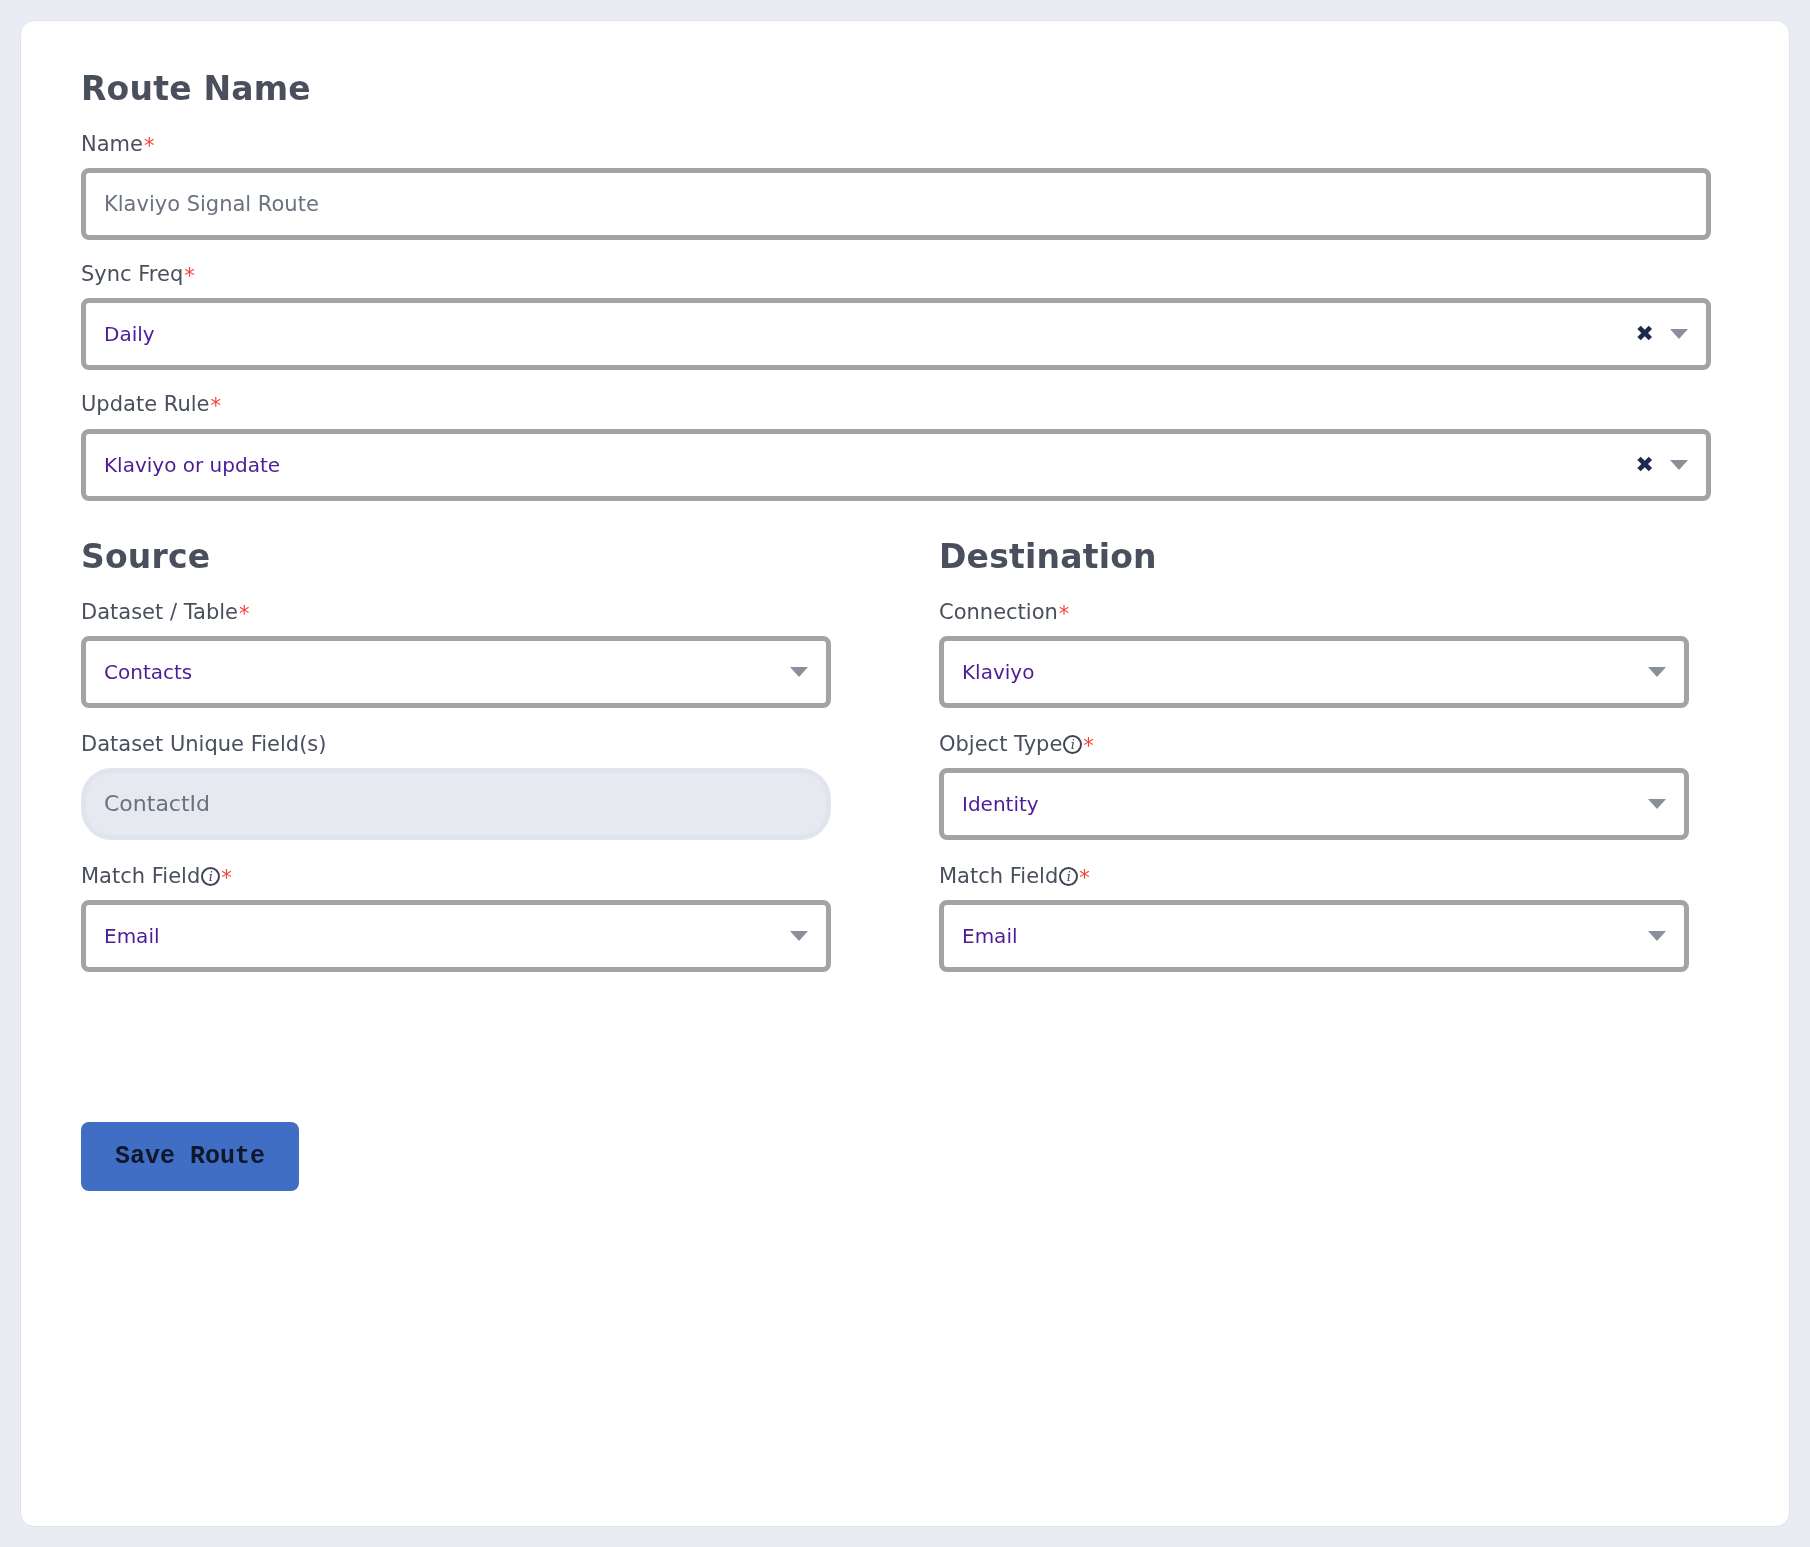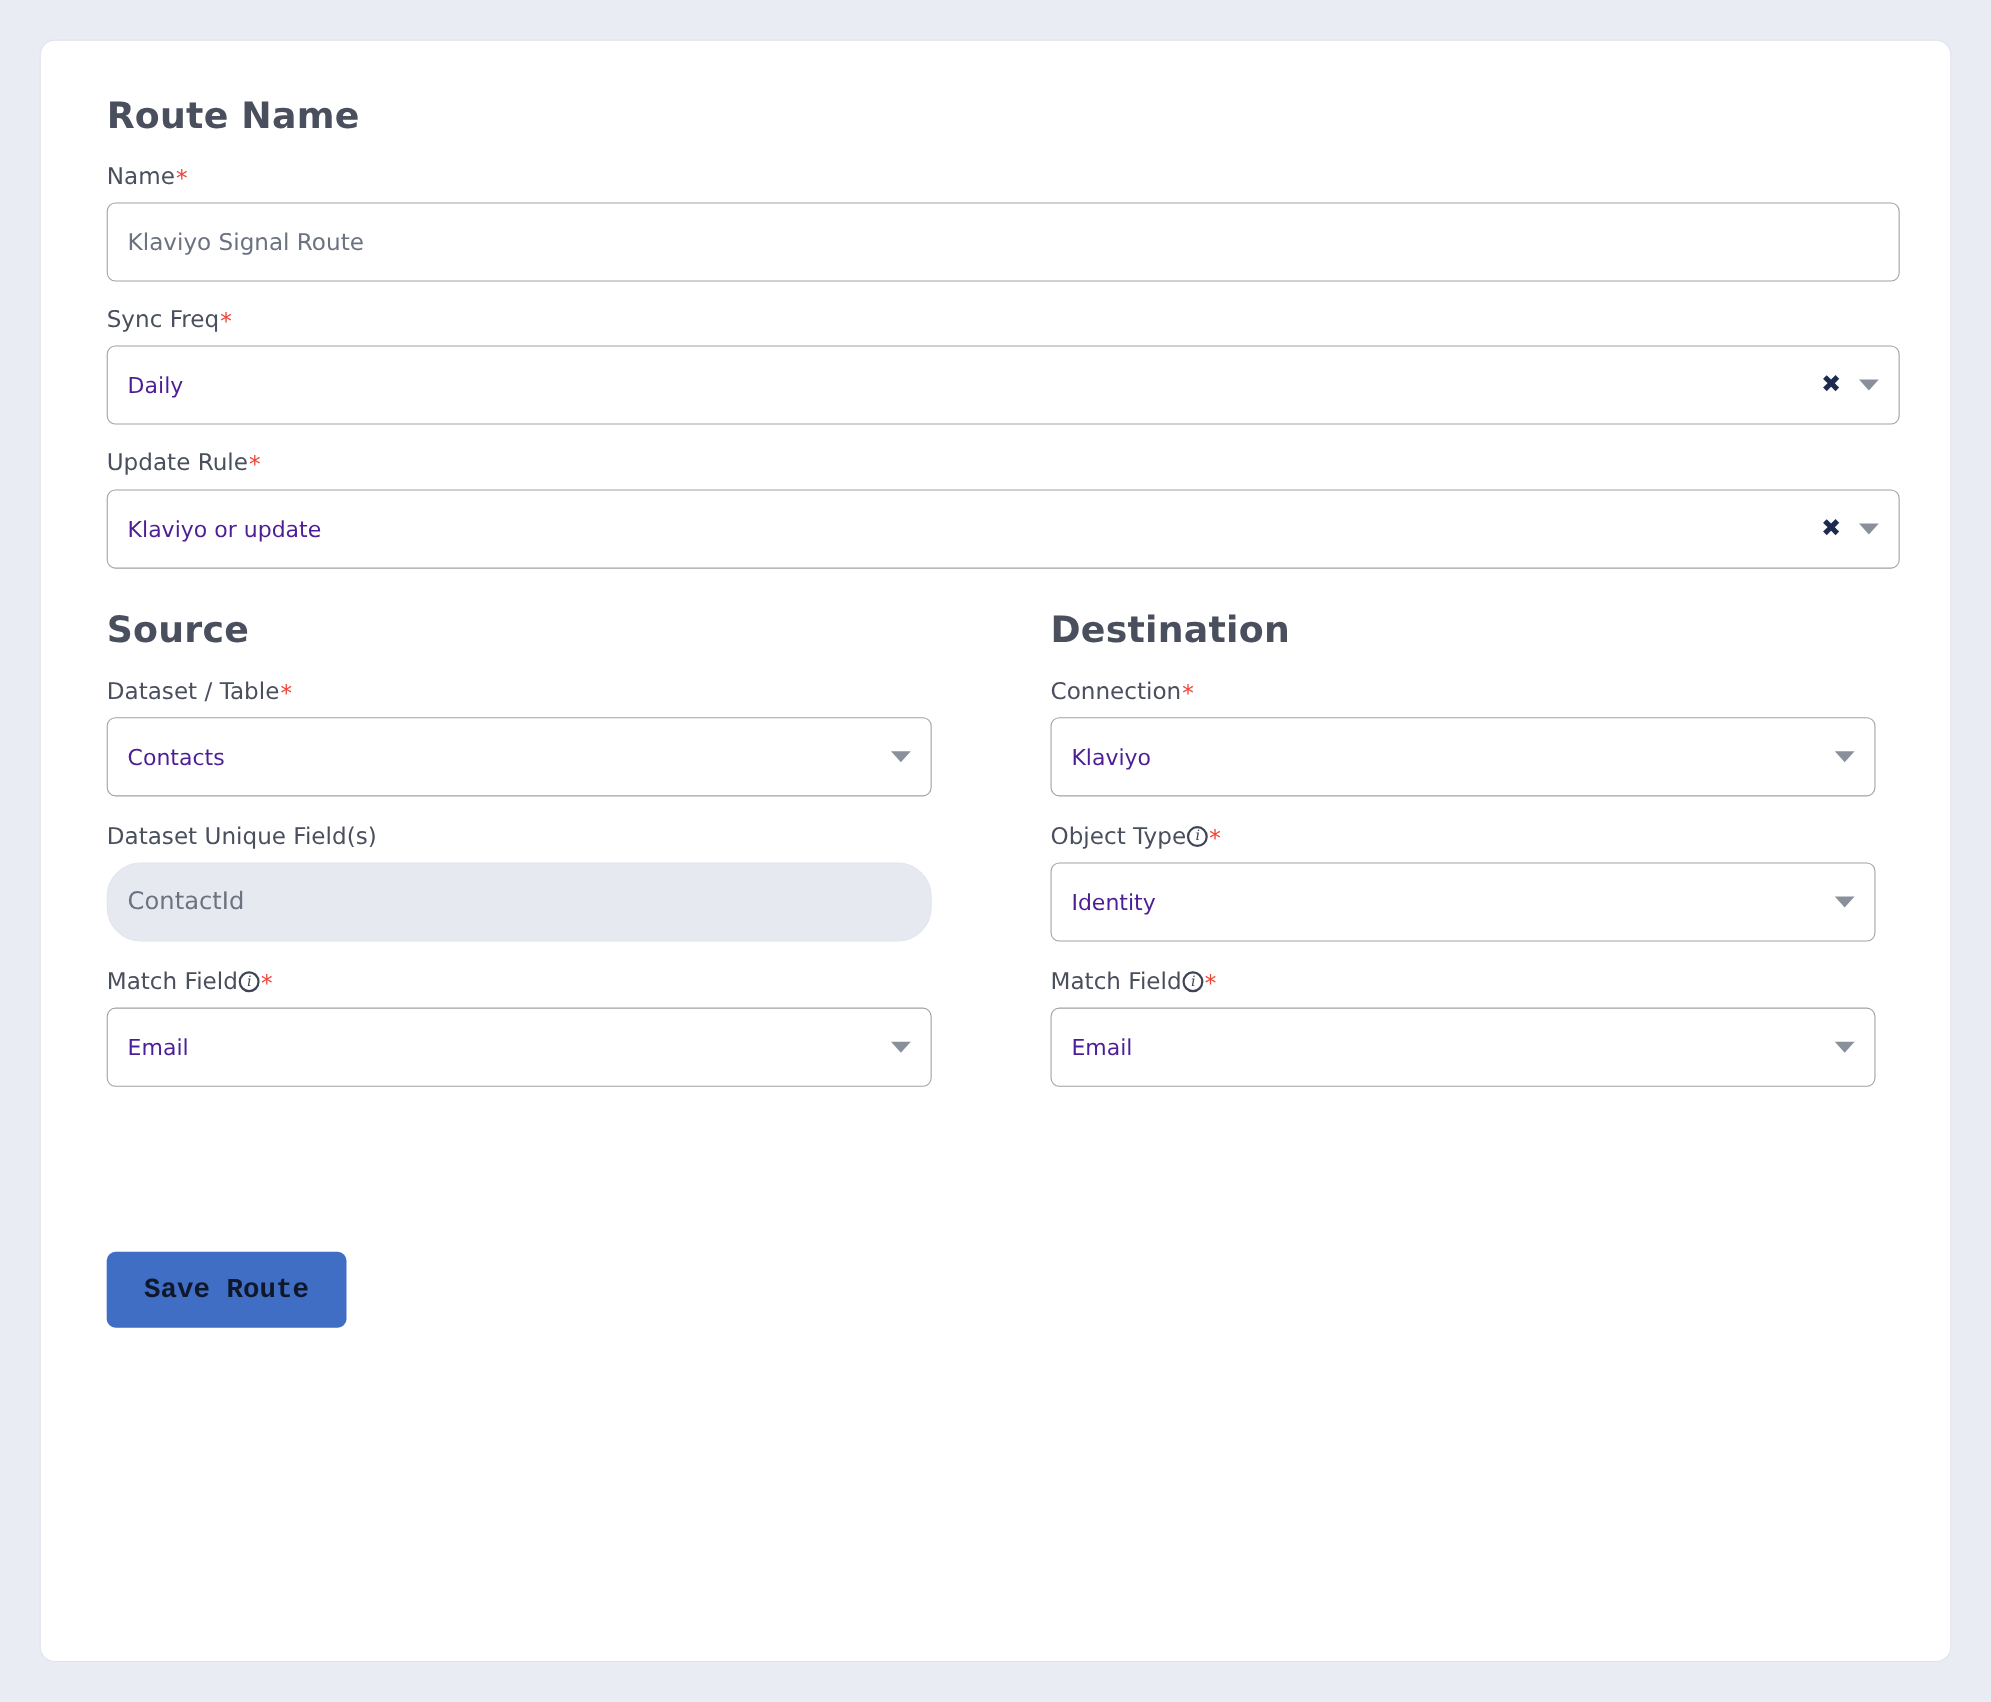--- a/index.html
+++ b/index.html
@@ -7,21 +7,21 @@
   html, body {
     width: 1810px;
     height: 1547px;
     background: #e9ecf3;
     font-family: "DejaVu Sans", "Liberation Sans", sans-serif;
   }
 
   .page {
     width: 1810px;
     height: 1547px;
-    padding: 36px;
+    padding: 20px;
     background: #e9ecf3;
   }
 
   .card {
     width: 100%;
     height: 100%;
     background: #ffffff;
     border: 1px solid #dfe3ec;
     border-radius: 14px;
     padding: 48px 60px 0 60px;
@@ -70,21 +70,21 @@
     color: #3f4455;
     margin-left: 1px;
     line-height: 1;
     flex: none;
   }
 
   
   .control {
     position: relative;
     background: #ffffff;
-    border: 1px solid #a3a3a3;
+    border: 5px solid #a3a3a3;
     border-radius: 8px;
     height: 72px;
     display: flex;
     align-items: center;
     padding: 0 18px;
   }
   .control.disabled {
     background: #e6e9f0;
     border-color: #e0e4ee;
     border-radius: 31px;

